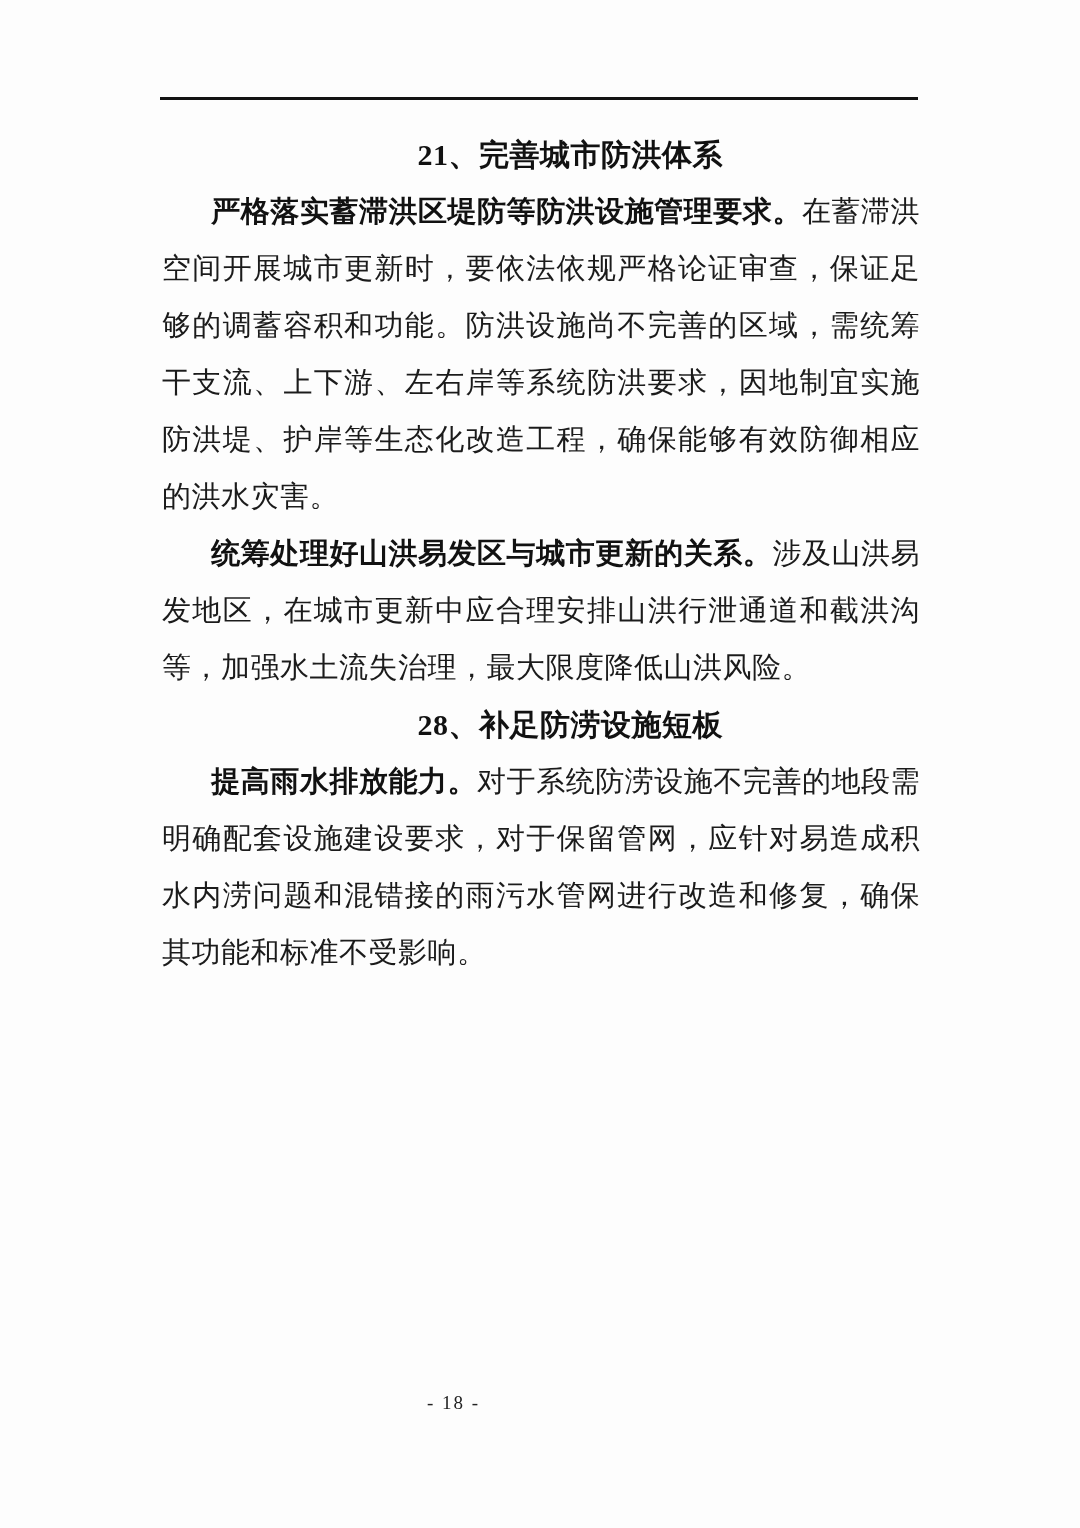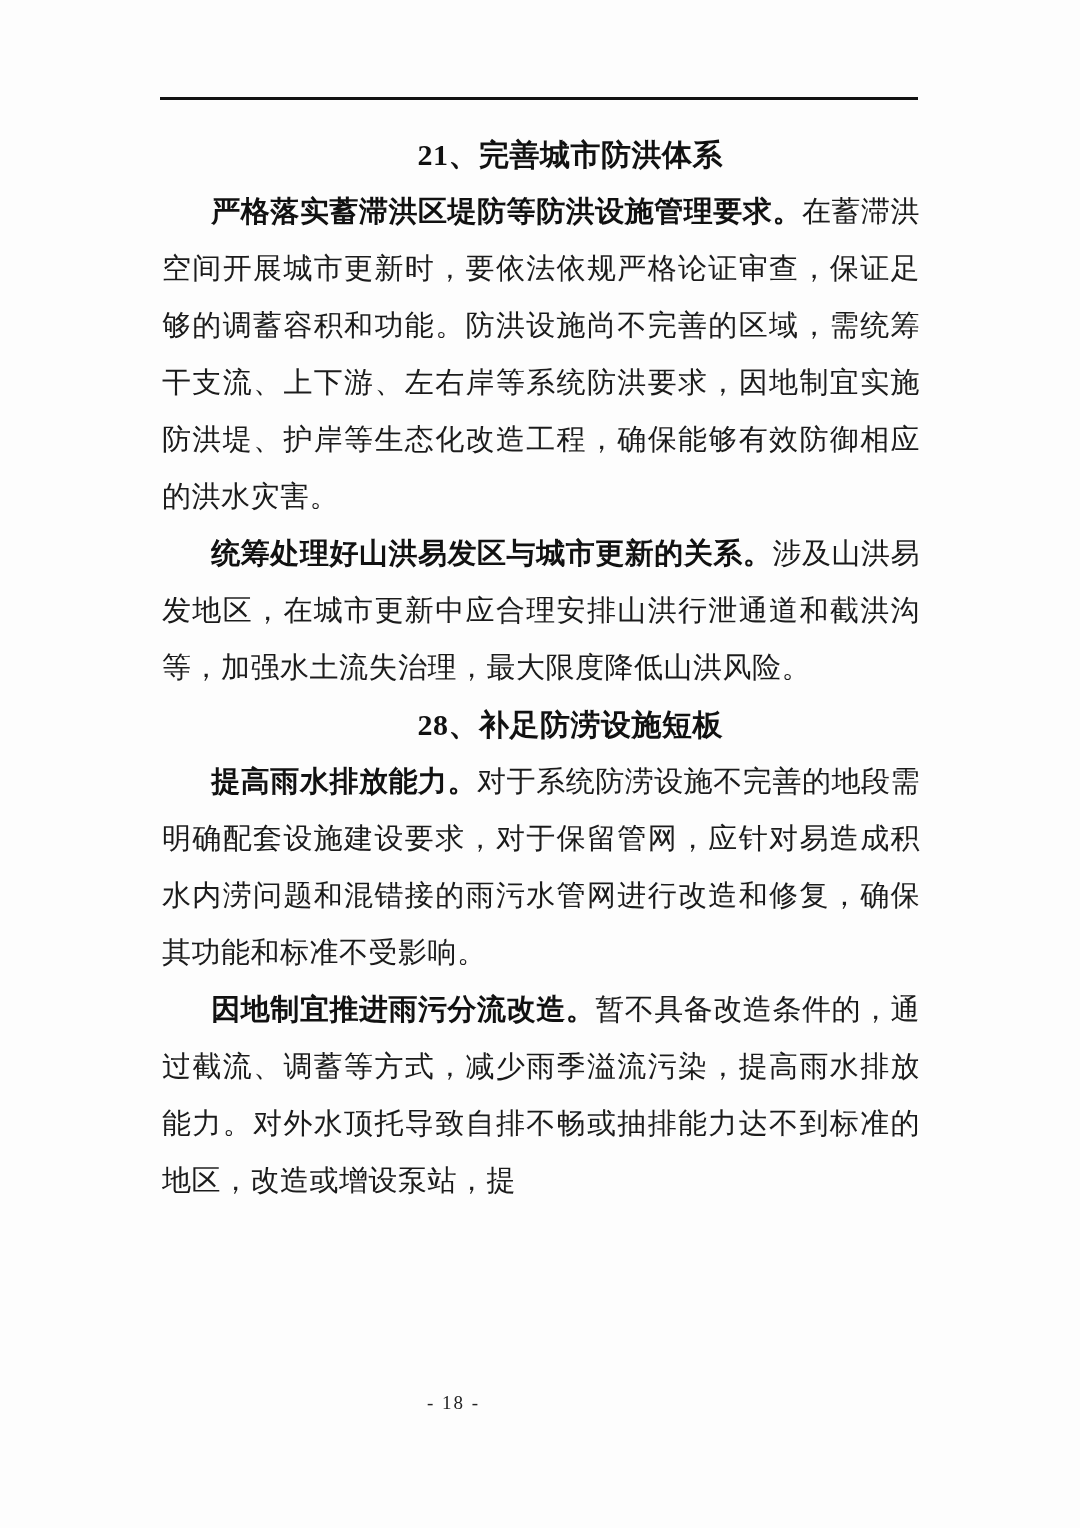--- a/index.html
+++ b/index.html
@@ -89,21 +89,18 @@
       <span class="lead">统筹处理好山洪易发区与城市更新的关系。</span><span class="body-text">涉及山洪易发地区，在城市更新中应合理安排山洪行泄通道和截洪沟等，加强水土流失治理，最大限度降低山洪风险。</span>
     </p>
 
     <h2 class="section-heading">28、补足防涝设施短板</h2>
 
 
     <p class="para">
       <span class="lead">提高雨水排放能力。</span><span class="body-text">对于系统防涝设施不完善的地段需明确配套设施建设要求，对于保留管网，应针对易造成积水内涝问题和混错接的雨污水管网进行改造和修复，确保其功能和标准不受影响。</span>
     </p>
 
-    <p class="para">
-      <span class="lead">因地制宜推进雨污分流改造。</span><span class="body-text">暂不具备改造条件的，通过截流、调蓄等方式，减少雨季溢流污染，提高雨水排放能力。对外水顶托导致自排不畅或抽排能力达不到标准的地区，改造或增设泵站，提</span>
-    </p>
 
   </div>
 
   <div class="page-number">- 18 -</div>
 
 </div>
 
 </body></html>

